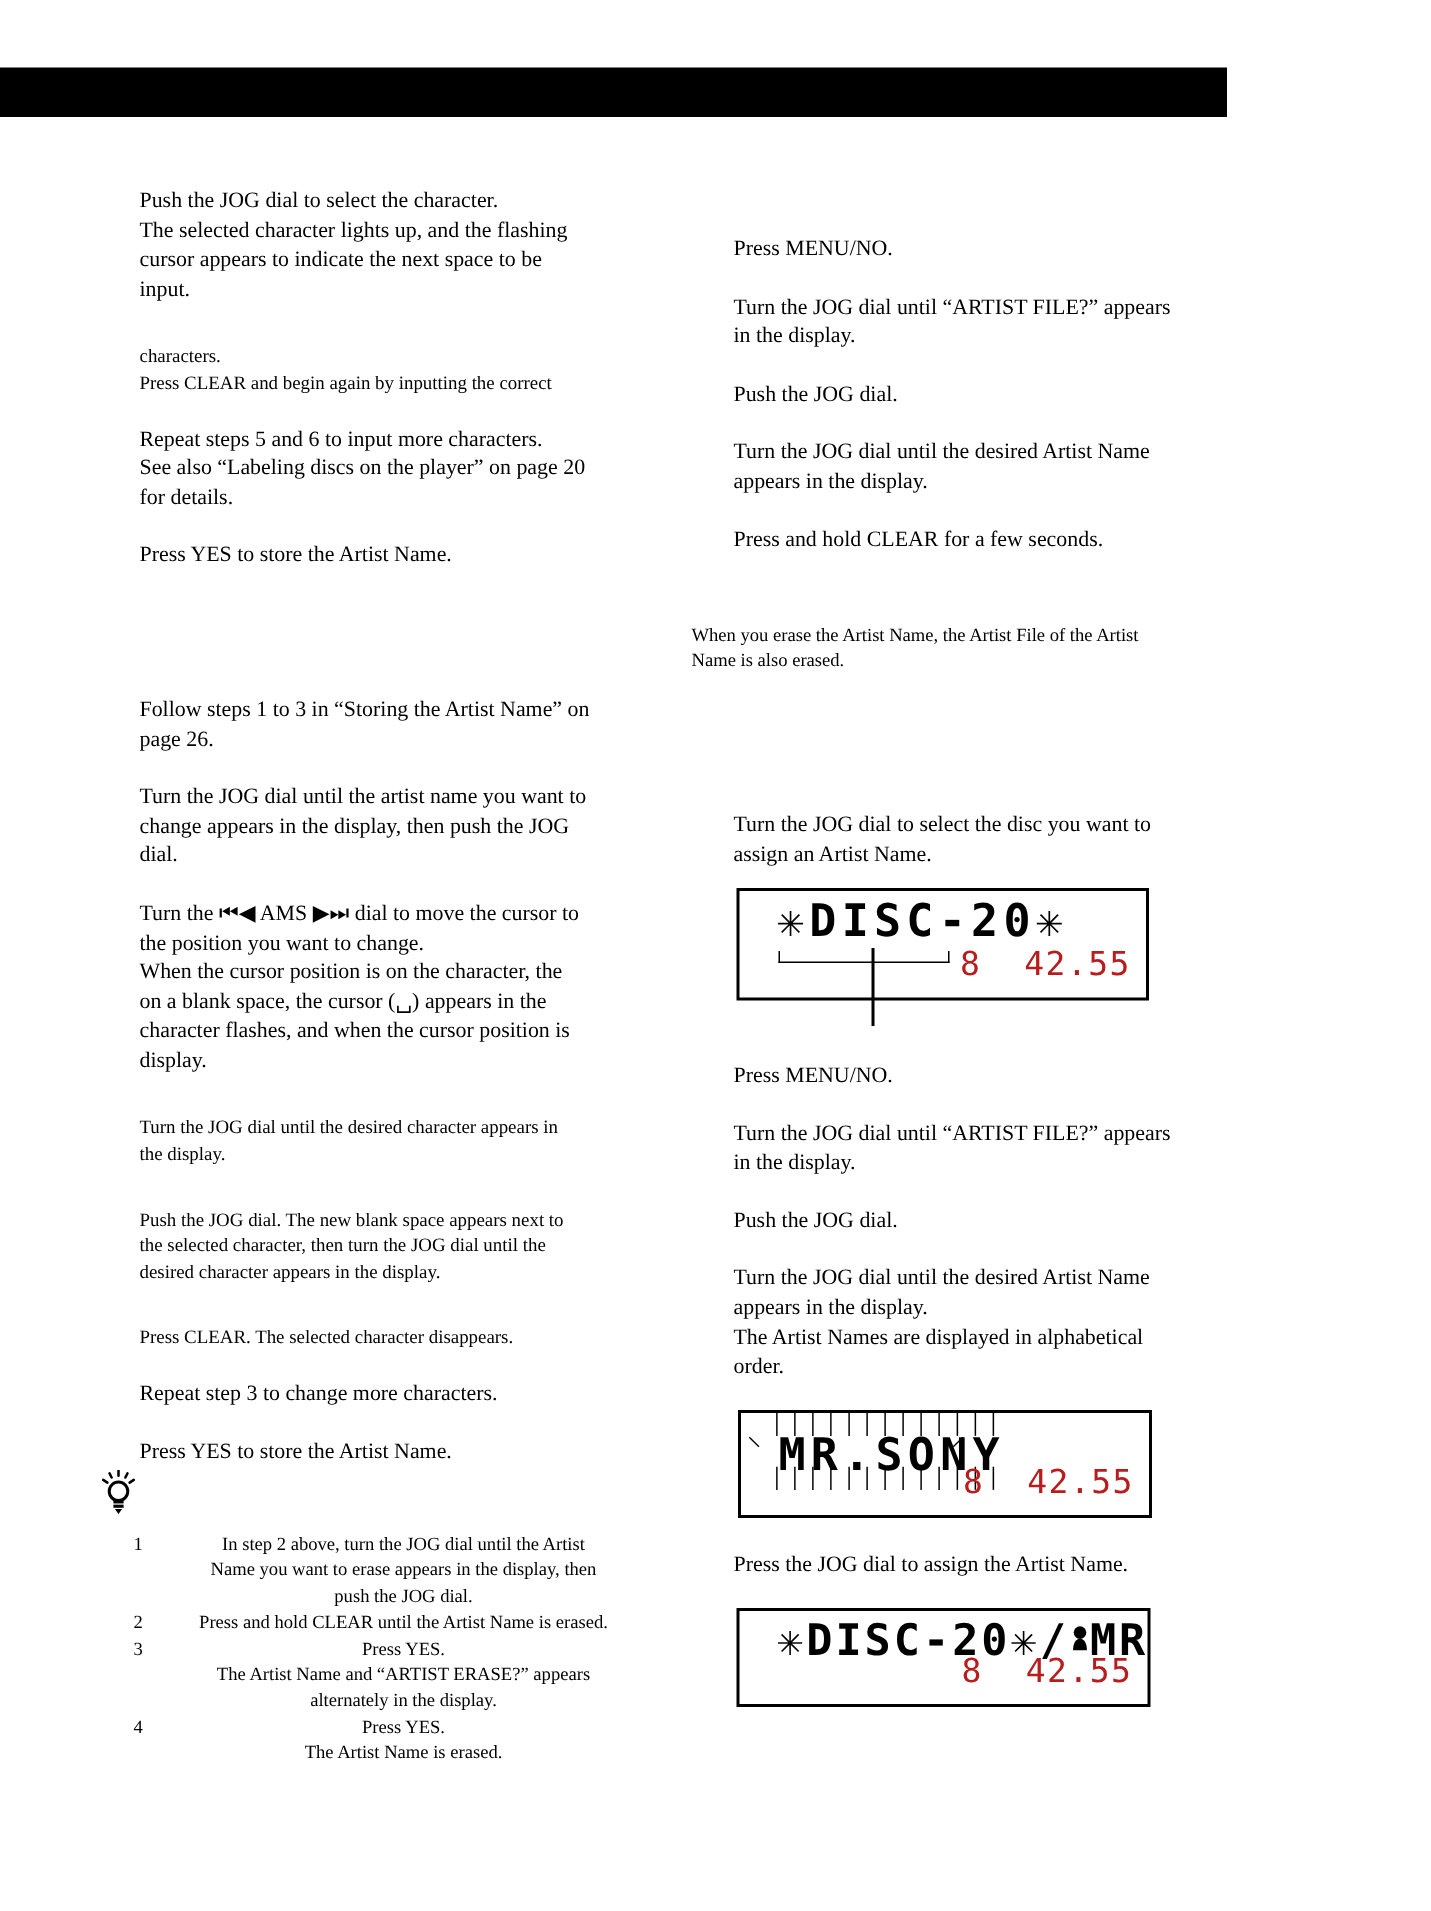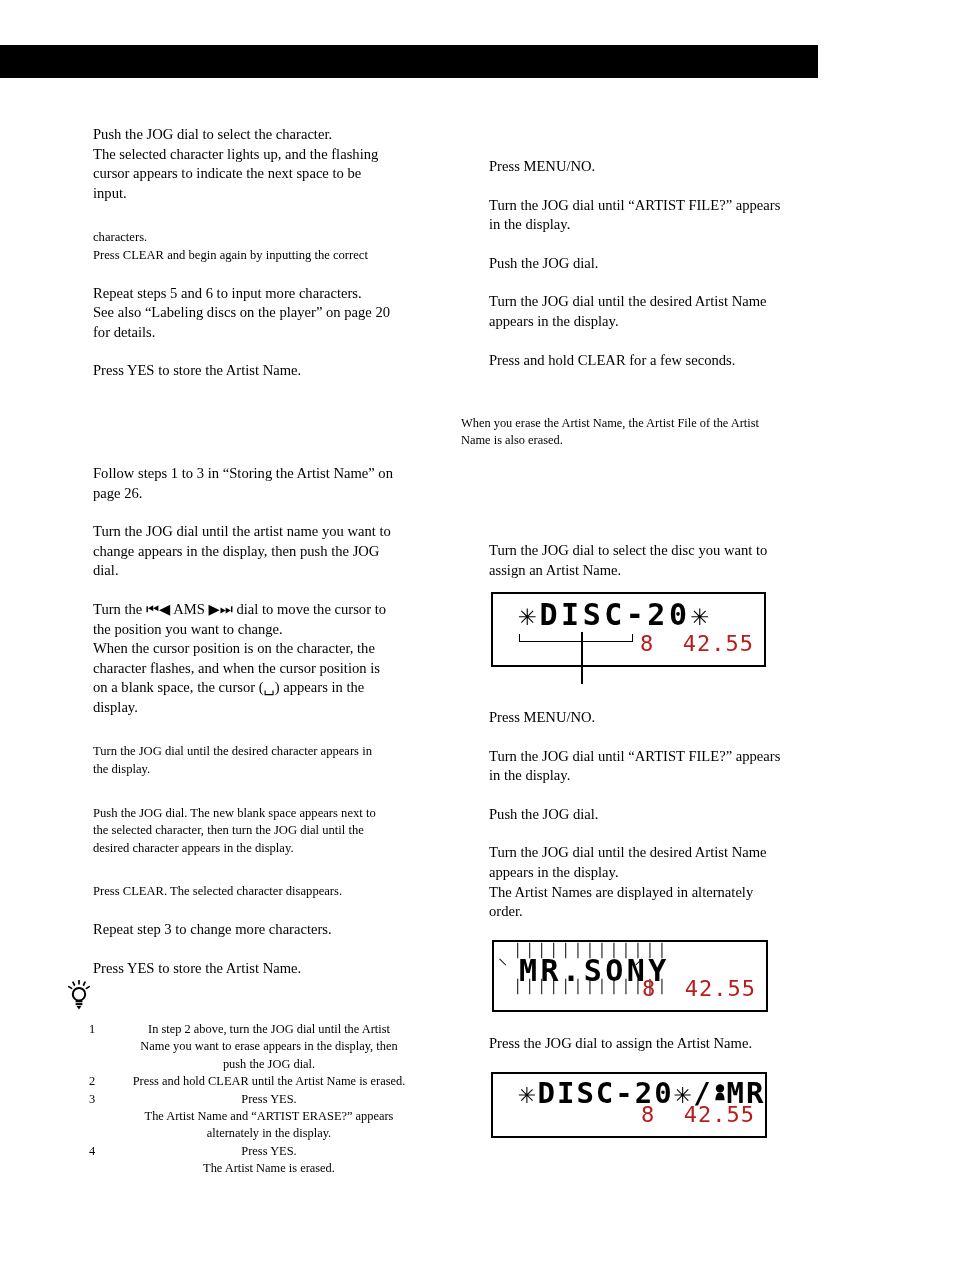--- a/index.html
+++ b/index.html
@@ -245,22 +245,22 @@
     <div>change appears in the display, then push the JOG</div>
     <div>dial.</div>
   </div>
 
   <div class="gap-md"></div>
 
   <div class="para">
     <div>Turn the ⏮◀ AMS ▶⏭ dial to move the cursor to</div>
     <div>the position you want to change.</div>
     <div>When the cursor position is on the character, the</div>
+    <div>on a blank space, the cursor (␣) appears in the</div>
     <div>character flashes, and when the cursor position is</div>
-    <div>on a blank space, the cursor (␣) appears in the</div>
     <div>display.</div>
   </div>
 
   <div class="gap-lg"></div>
 
   <div class="para small">
     <div>Turn the JOG dial until the desired character appears in</div>
     <div>the display.</div>
   </div>
 
@@ -415,21 +415,21 @@
 
   <div class="para">
     <div>Push the JOG dial.</div>
   </div>
 
   <div class="gap-md"></div>
 
   <div class="para">
     <div>Turn the JOG dial until the desired Artist Name</div>
     <div>appears in the display.</div>
-    <div>The Artist Names are displayed in alternately</div>
+    <div>The Artist Names are displayed in alphabetical</div>
     <div>order.</div>
   </div>
 
 </div>
 
 <div class="lcd" id="lcd-artist-sony">
   <div class="flash-ticks top">│││││││││││││</div>
   <div class="lcd-row-main" style="top:12px;">MR.SONY</div>
   <div class="flash-ticks bottom">│││││││││││││</div>
   <div class="flash-mark left">⸌</div>

